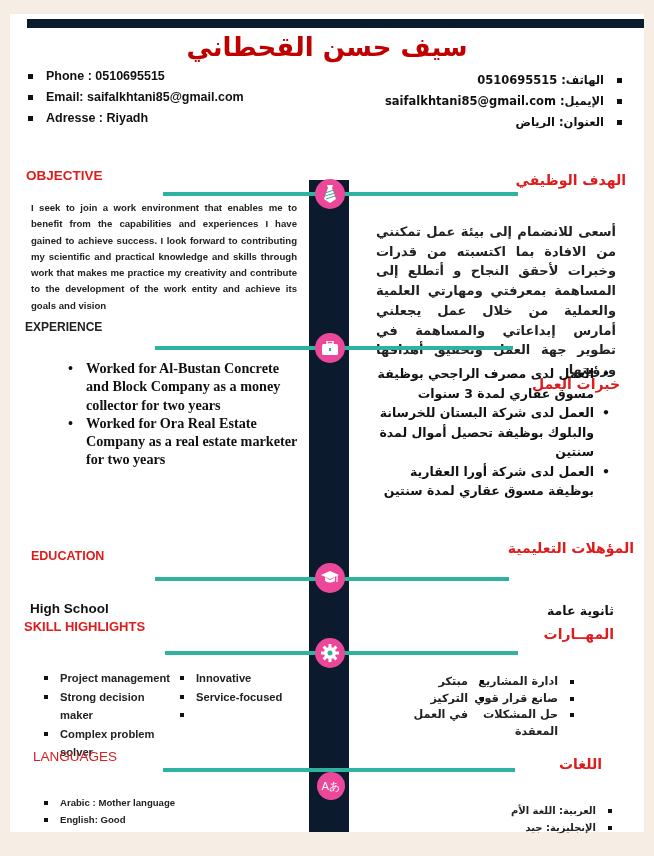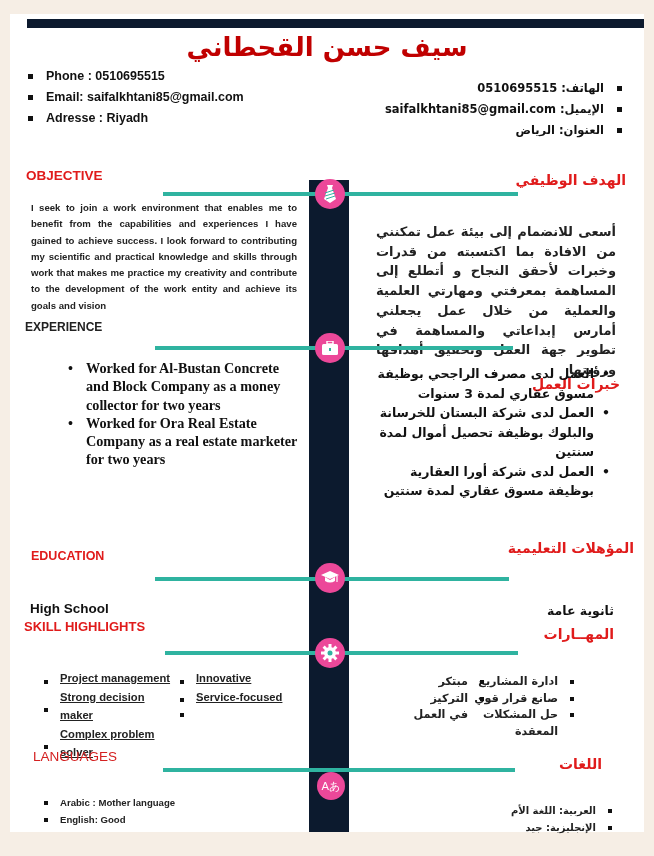--- a/index.html
+++ b/index.html
@@ -4,42 +4,42 @@
   <style>
     * { box-sizing: border-box; margin: 0; padding: 0; }
     html, body { width: 654px; height: 856px; overflow: hidden; }
     body { background: #f6eee5; font-family: "Liberation Sans", sans-serif; position: relative; }
     .page { position: absolute; left: 10px; top: 14px; width: 634px; height: 818px; background: #ffffff; }
     .topbar { position: absolute; left: 17px; top: 5px; width: 617px; height: 9px; background: #0c1a2e; }
     .name { position: absolute; left: 0; right: 0; top: 18px; text-align: center; color: #c00000; font-family: "DejaVu Sans", sans-serif; font-weight: bold; font-size: 26px; direction: rtl; }
     .contacts-en { position: absolute; left: 18px; top: 52px; font-family: "Liberation Sans", sans-serif; font-weight: bold; font-size: 12.5px; color: #111; }
     .contacts-en li, .contacts-ar li { list-style: none; height: 21px; line-height: 21px; display: flex; align-items: center; }
     .sq { display: inline-block; width: 5px; height: 5px; background: #111; margin-right: 13px; flex-shrink: 0; }
-    .contacts-ar { position: absolute; right: 22px; top: 64px; direction: rtl; font-family: "DejaVu Sans", sans-serif; font-weight: bold; font-size: 11.5px; color: #111; }
+    .contacts-ar { position: absolute; right: 22px; top: 56px; direction: rtl; font-family: "DejaVu Sans", sans-serif; font-weight: bold; font-size: 11.5px; color: #111; }
     .contacts-ar .sq { margin-right: 0; margin-left: 13px; }
     .spine { position: absolute; left: 299px; top: 166px; width: 40px; height: 652px; background: #0c1a2e; }
     .hline { position: absolute; height: 4px; background: #2fb3a0; }
     .node { position: absolute; width: 30px; height: 30px; border-radius: 50%; background: #ec4899; display: flex; align-items: center; justify-content: center; color: #fff; }
     .node svg { display: block; }
     .h-en { position: absolute; color: #e01b1b; font-weight: bold; font-size: 13.5px; font-family: "Liberation Sans", sans-serif; }
     .h-en.dark { color: #222; font-size: 12px; }
     .h-ar { position: absolute; color: #e01b1b; font-weight: bold; font-size: 14px; font-family: "DejaVu Sans", sans-serif; direction: rtl; }
     .obj-en { position: absolute; left: 21px; top: 186px; width: 266px; font-size: 9.6px; line-height: 16.3px; font-weight: bold; color: #222; text-align: justify; }
     .obj-ar { position: absolute; right: 28px; top: 208px; width: 240px; font-size: 13px; line-height: 19.7px; font-weight: bold; color: #222; direction: rtl; text-align: justify; font-family: "DejaVu Sans", sans-serif; }
     .exp-en { position: absolute; left: 52px; top: 345px; width: 240px; font-family: "Liberation Serif", serif; font-weight: bold; font-size: 14.2px; line-height: 18.3px; color: #111; }
     .exp-en li, .exp-ar li { list-style: none; position: relative; padding-left: 24px; }
     .exp-en li::before { content: "•"; position: absolute; left: 6px; top: 0; }
     .exp-ar { position: absolute; right: 28px; top: 350px; width: 250px; direction: rtl; font-family: "DejaVu Sans", sans-serif; font-weight: bold; font-size: 12.5px; line-height: 19.5px; color: #111; }
     .exp-ar li { padding-left: 0; padding-right: 22px; text-align: right; }
     .exp-ar li::before { content: "•"; position: absolute; right: 6px; top: 0; }
     .edu-en { position: absolute; left: 20px; top: 587px; font-weight: bold; font-size: 13.5px; color: #111; }
     .edu-ar { position: absolute; right: 30px; top: 589px; direction: rtl; font-weight: bold; font-size: 12.5px; color: #111; font-family: "DejaVu Sans", sans-serif; }
     .skills-en { position: absolute; left: 34px; top: 655px; font-weight: bold; font-size: 11.2px; color: #222; }
     .skills-en .col { position: absolute; top: 0; }
-    .skills-en li { list-style: none; display: flex; align-items: center; line-height: 18.6px; text-decoration: underline; }
+    .skills-en li { list-style: none; display: flex; align-items: flex-start; line-height: 18.6px; }
     .skills-en .sq { margin-top: 7px; margin-right: 12px; width: 4px; height: 4px; }
     .skills-ar { position: absolute; top: 660px; direction: rtl; font-weight: bold; font-size: 11.2px; color: #222; font-family: "DejaVu Sans", sans-serif; }
     .skills-ar li { list-style: none; display: flex; align-items: flex-start; line-height: 16.5px; }
     .skills-ar .sq { margin-top: 6px; margin-left: 12px; margin-right: 0; width: 4px; height: 4px; }
     .lang-en { position: absolute; left: 34px; top: 780px; font-weight: bold; font-size: 9.6px; color: #222; }
     .lang-en li, .lang-ar li { list-style: none; display: flex; align-items: center; line-height: 17px; }
     .lang-en .sq { width: 4px; height: 4px; margin-right: 12px; }
     .lang-ar { position: absolute; right: 32px; top: 788px; direction: rtl; font-weight: bold; font-size: 10px; color: #222; font-family: "DejaVu Sans", sans-serif; }
     .lang-ar .sq { width: 4px; height: 4px; margin-left: 12px; margin-right: 0; }
   </style>

